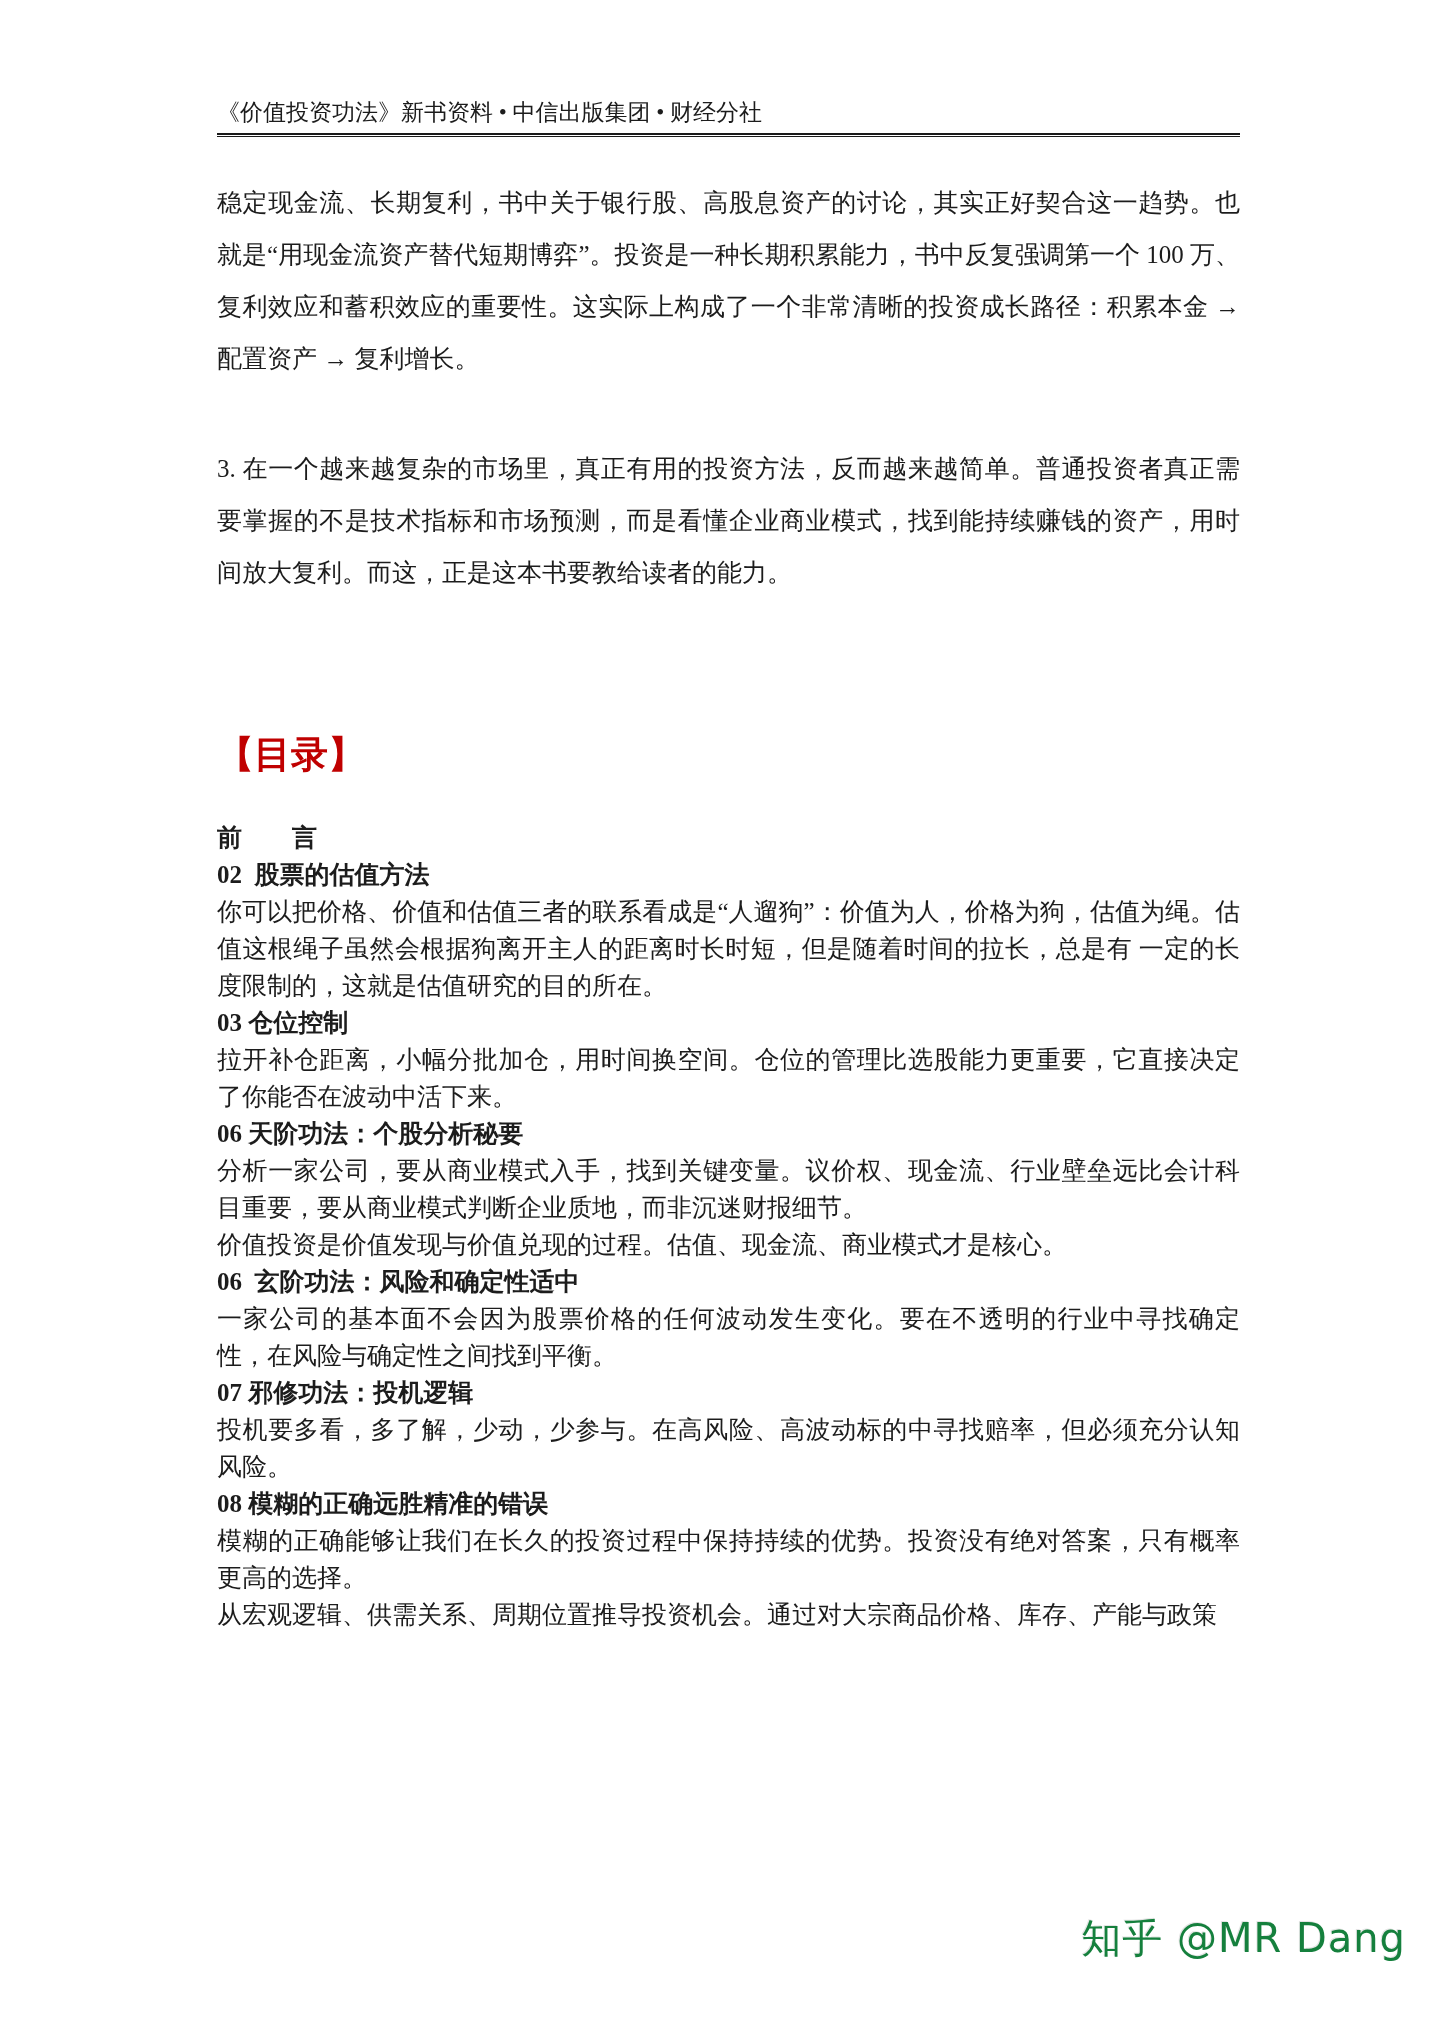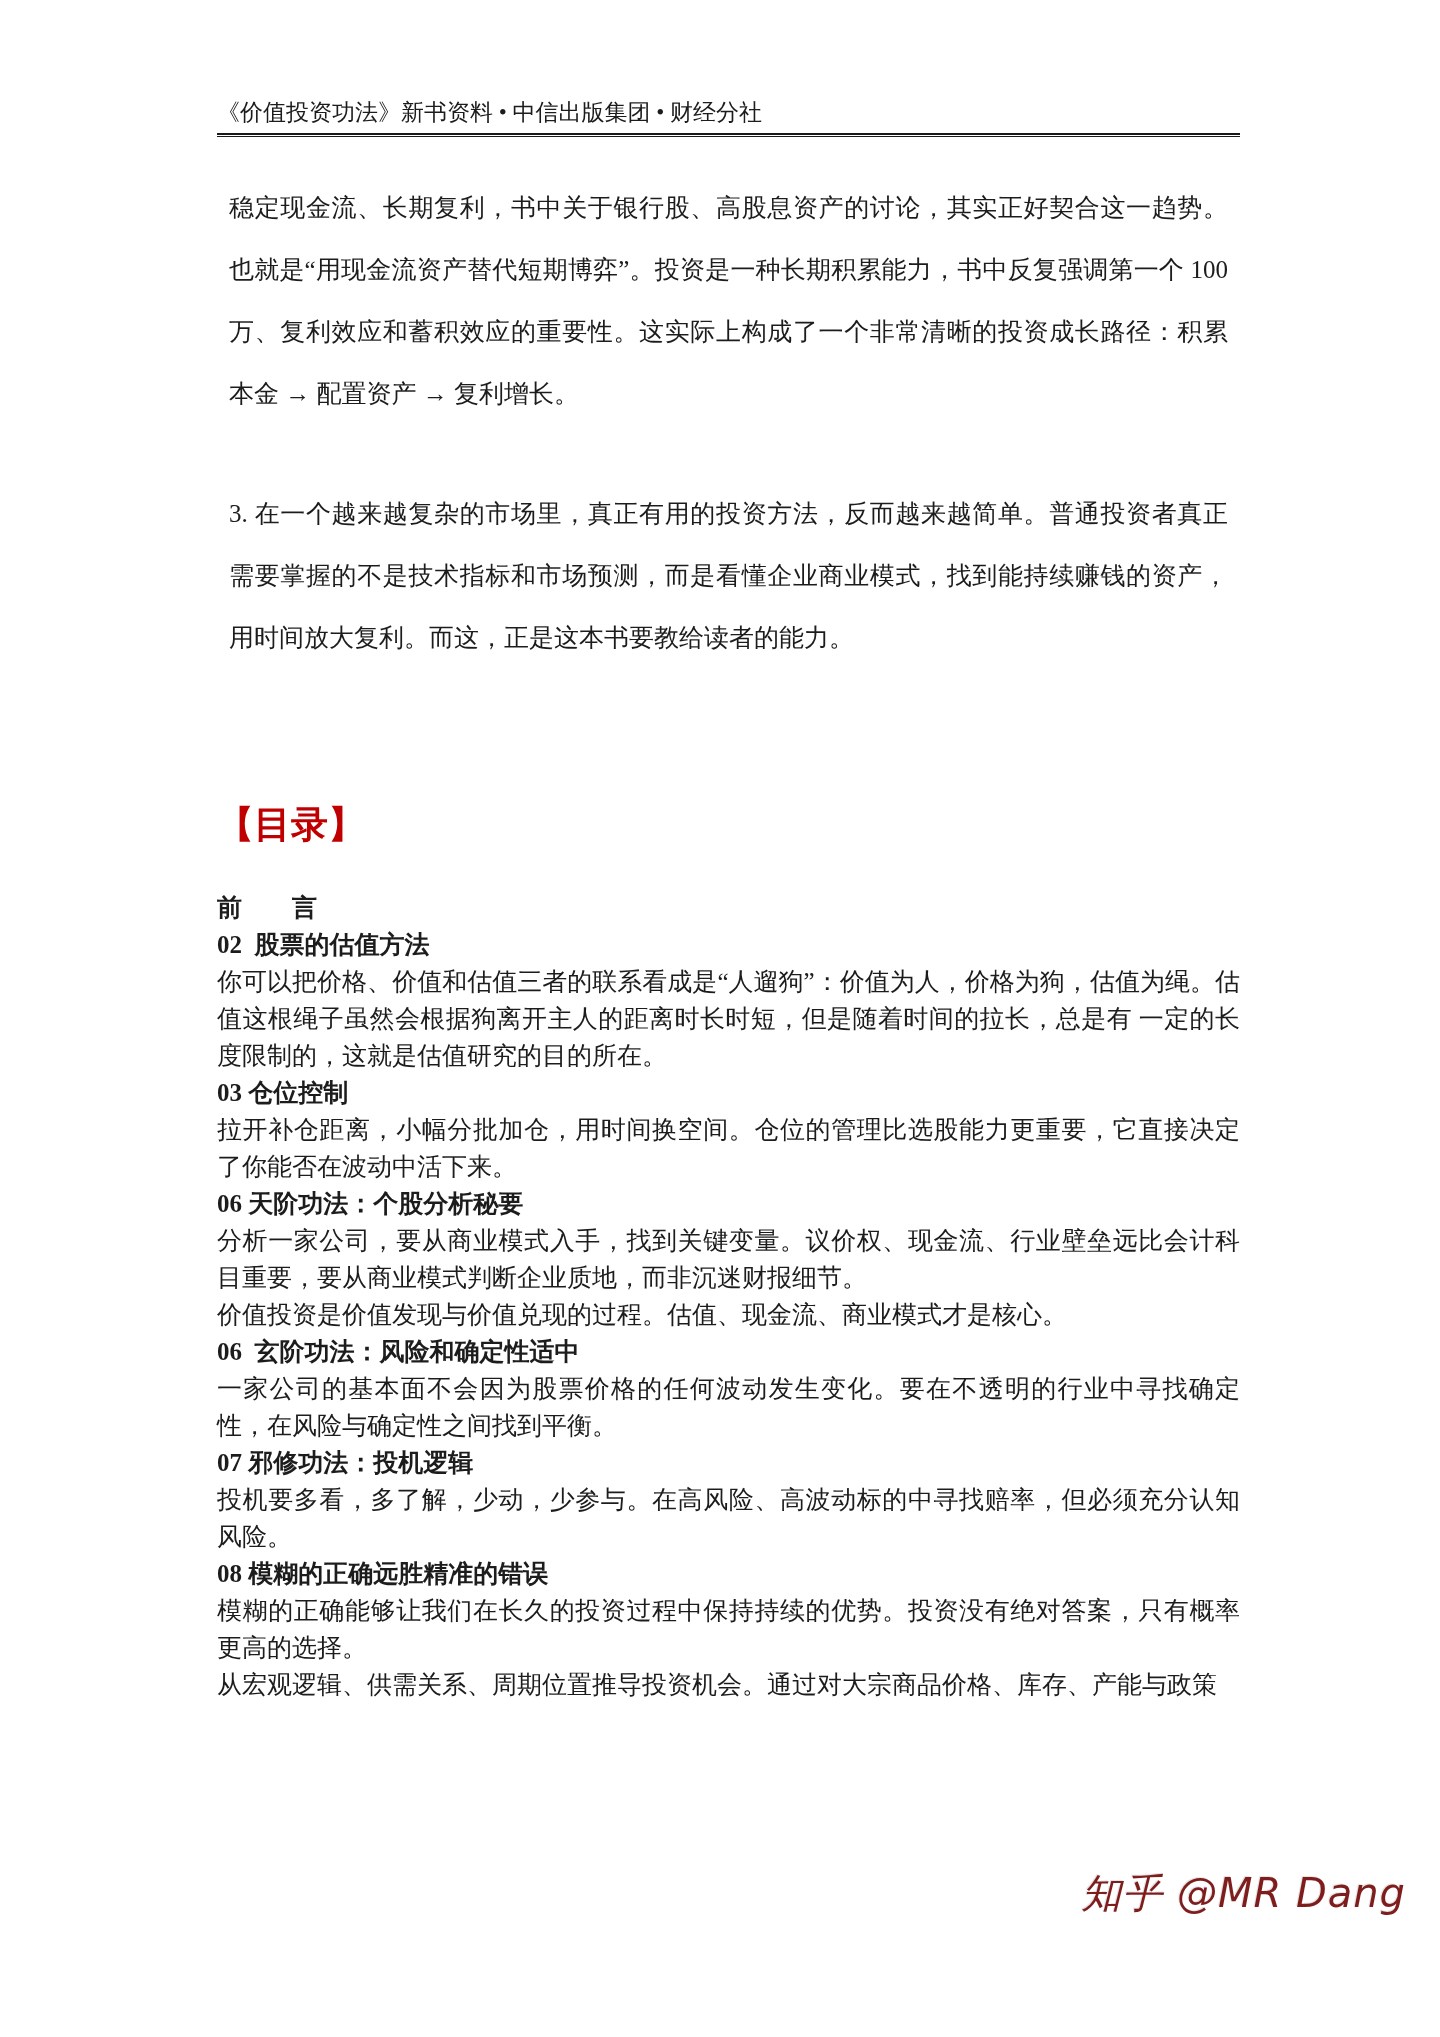--- a/index.html
+++ b/index.html
@@ -22,23 +22,23 @@
     line-height:30px;
     color:#1c1c1c;
   }
   .header-rule{
     margin-top:5px;
     height:1px;
     border-top:2px solid #1a1a1a;
     border-bottom:1px solid #1a1a1a;
   }
   .body-para{
-    margin:12px;
+    margin:0;
     font-size:25px;
-    line-height:62px;
+    line-height:52px;
     text-align:justify;
     text-justify:inter-ideograph;
     white-space:pre-wrap;
   }
   .para-1{margin-top:40px;}
   .para-2{margin-top:58px;}
   .toc-heading{
     margin:136px 0 0 0;
     font-size:37px;
     line-height:40px;
@@ -54,28 +54,27 @@
     font-weight:bold;
     white-space:pre-wrap;
   }
   .toc-desc{
     text-align:justify;
     text-justify:inter-ideograph;
     white-space:pre-wrap;
   }
   .watermark{
     position:absolute;
-    top:1866px;
+    top:1911px;
     right:34px;
     font-family:"DejaVu Sans","Liberation Sans",sans-serif;
     font-size:40px;
     letter-spacing:1px;
-    color:#7f1d1d;
+    color:#15803d;
     text-shadow:2px 2px 0 rgba(255,255,255,0.95), -1px -1px 0 rgba(205,205,205,0.55);
-    font-style:italic;
   }
 </style>
 </head>
 <body>
 
 <div class="page">
   <div class="content">
 
     <div class="page-header">《价值投资功法》新书资料 • 中信出版集团 • 财经分社</div>
     <div class="header-rule"></div>

